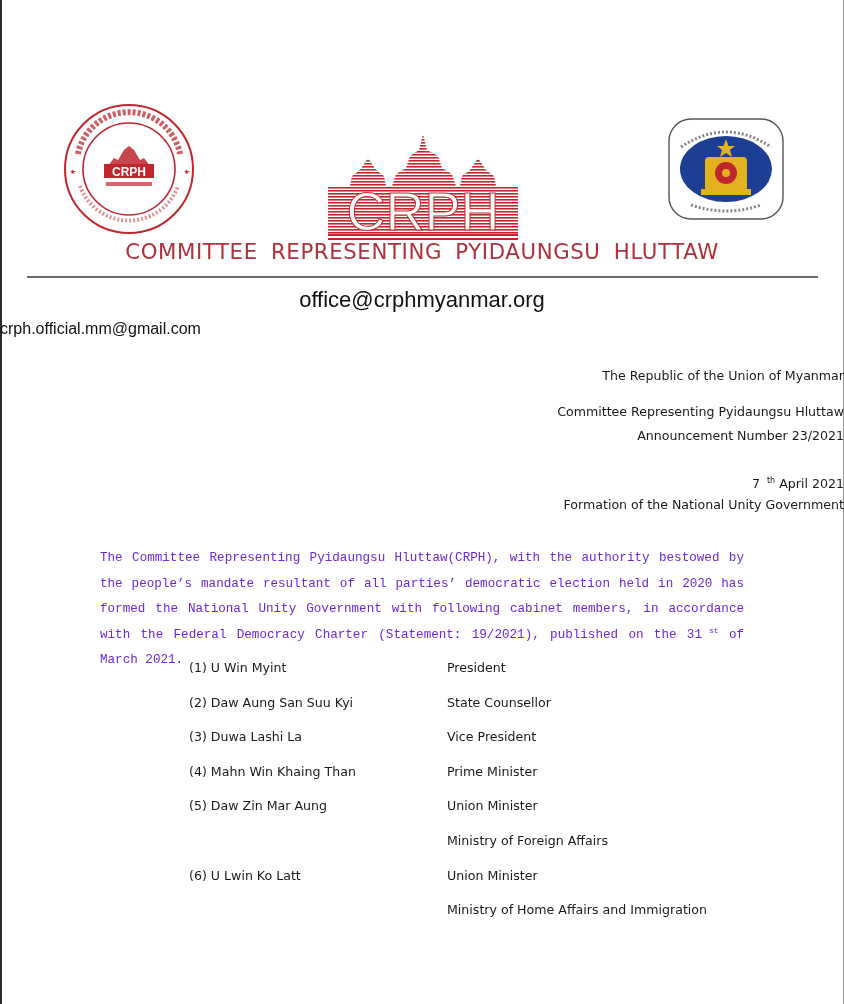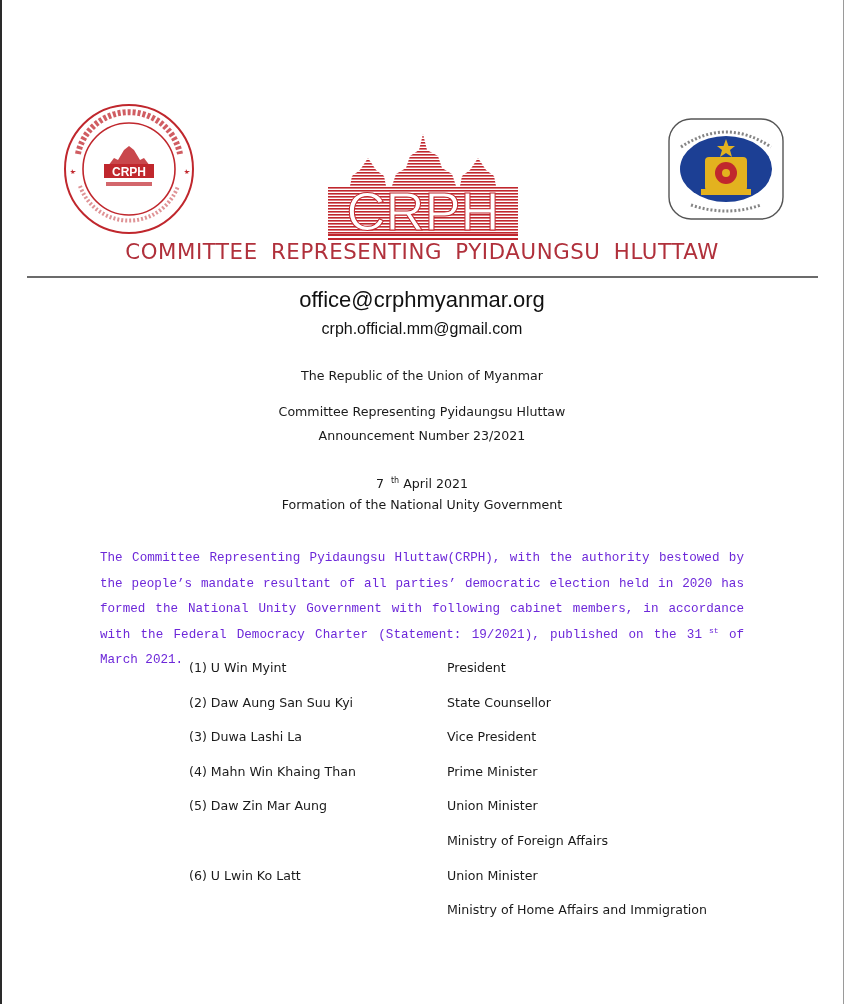--- a/index.html
+++ b/index.html
@@ -23,26 +23,26 @@
       color: #b0303b; word-spacing: 6px; transform: scaleX(0.99);
     }
     .rule {
       position: absolute; left: 27px; width: 791px; top: 276px; height: 2px; background: #6b6b6b;
     }
     .email-primary {
       position: absolute; left: 0; width: 844px; top: 287px; text-align: center;
       font-family: "Liberation Sans", sans-serif; font-size: 22px; color: #111;
     }
     .email-secondary {
-      position: absolute; left: 0; width: 844px; top: 320px; text-align: center;
+      position: absolute; left: 0; width: 844px; top: 320px; text-align: left;
       font-family: "Liberation Sans", sans-serif; font-size: 16px; color: #111;
     }
 
     .center-line {
-      position: absolute; left: 0; width: 844px; text-align: center;
+      position: absolute; left: 0; width: 844px; text-align: right;
       font-family: "DejaVu Sans", sans-serif; font-size: 12.6px; color: #1a1a1a;
     }
     .l1 { top: 368px; }
     .l2 { top: 404px; }
     .l3 { top: 428px; }
     .l4 { top: 476px; }
     .l5 { top: 497px; }
     sup { font-size: 8px; vertical-align: super; line-height: 0; padding-left: 7px; }
 
     .body-para {

